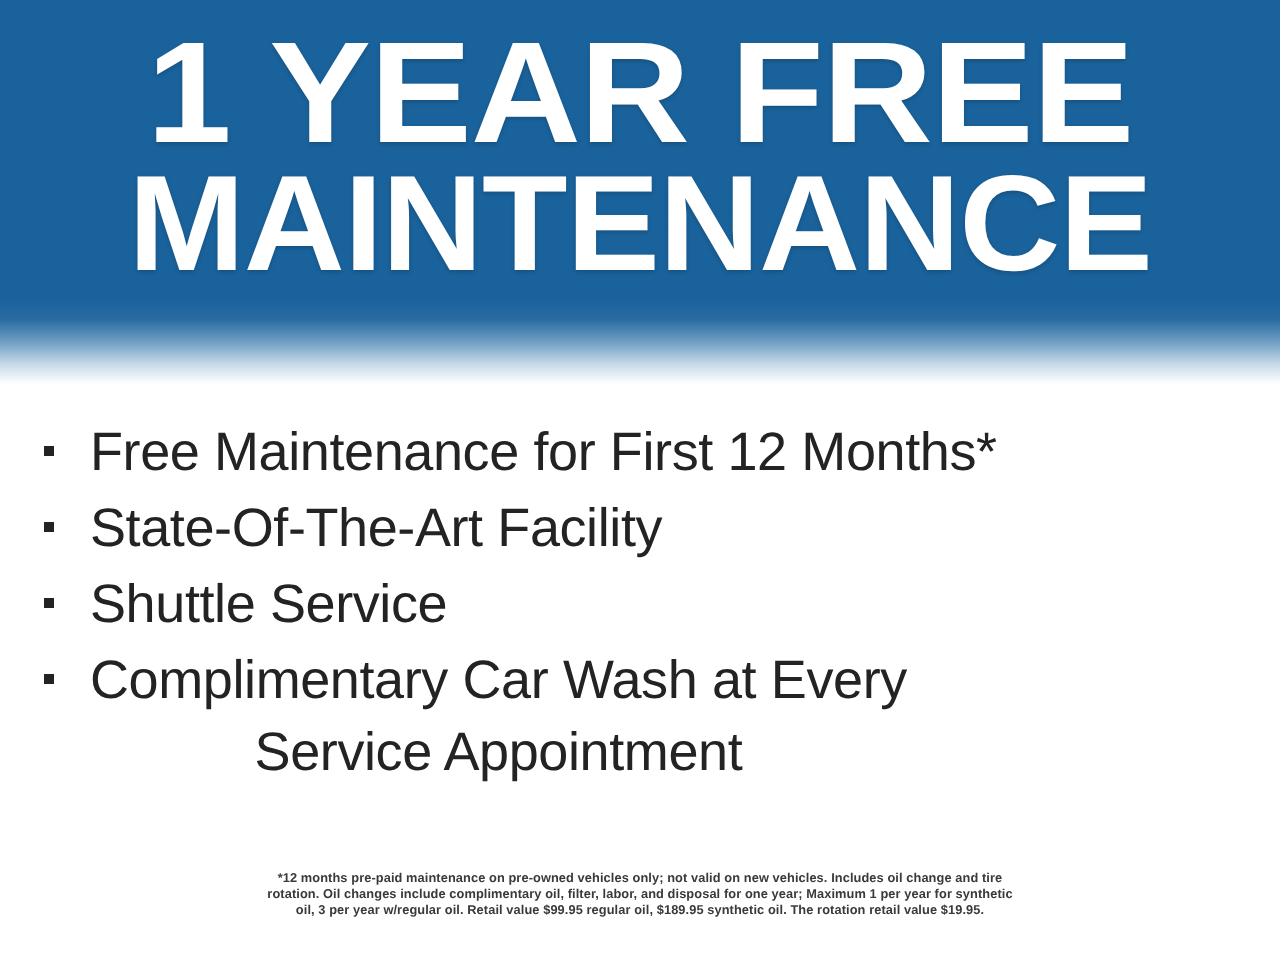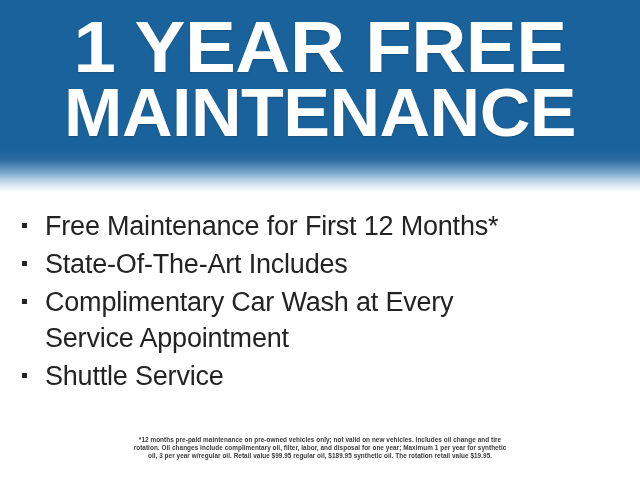--- a/index.html
+++ b/index.html
@@ -74,20 +74,21 @@
 
   
   .benefits {
     position: absolute;
     left: 22px;
     top: 208px;
     width: 600px;
     margin: 0;
     padding: 0;
     list-style: none;
+    text-align: center;
   }
 
   .benefit-item {
     display: flex;
     align-items: flex-start;
     margin: 0 0 2px 0;
     padding: 0;
   }
 
   .bullet-square {
@@ -138,32 +139,32 @@
   <ul class="benefits">
 
     <li class="benefit-item">
       <span class="bullet-square"></span>
       <span class="benefit-text">Free Maintenance for First 12 Months*</span>
     </li>
 
 
     <li class="benefit-item">
       <span class="bullet-square"></span>
-      <span class="benefit-text">State-Of-The-Art Includes</span>
+      <span class="benefit-text">State-Of-The-Art Facility</span>
+    </li>
+
+    <li class="benefit-item">
+      <span class="bullet-square"></span>
+      <span class="benefit-text">Shuttle Service</span>
     </li>
 
     <li class="benefit-item">
       <span class="bullet-square"></span>
       <span class="benefit-text">Complimentary Car Wash at Every
 Service Appointment</span>
-    </li>
-
-    <li class="benefit-item">
-      <span class="bullet-square"></span>
-      <span class="benefit-text">Shuttle Service</span>
     </li>
 
   </ul>
 
   <div class="disclaimer">
     <span class="disclaimer-line">*12 months pre-paid maintenance on pre-owned vehicles only; not valid on new vehicles. Includes oil change and tire</span>
     <span class="disclaimer-line">rotation. Oil changes include complimentary oil, filter, labor, and disposal for one year; Maximum 1 per year for synthetic</span>
     <span class="disclaimer-line">oil, 3 per year w/regular oil. Retail value $99.95 regular oil, $189.95 synthetic oil. The rotation retail value $19.95.</span>
   </div>
 

